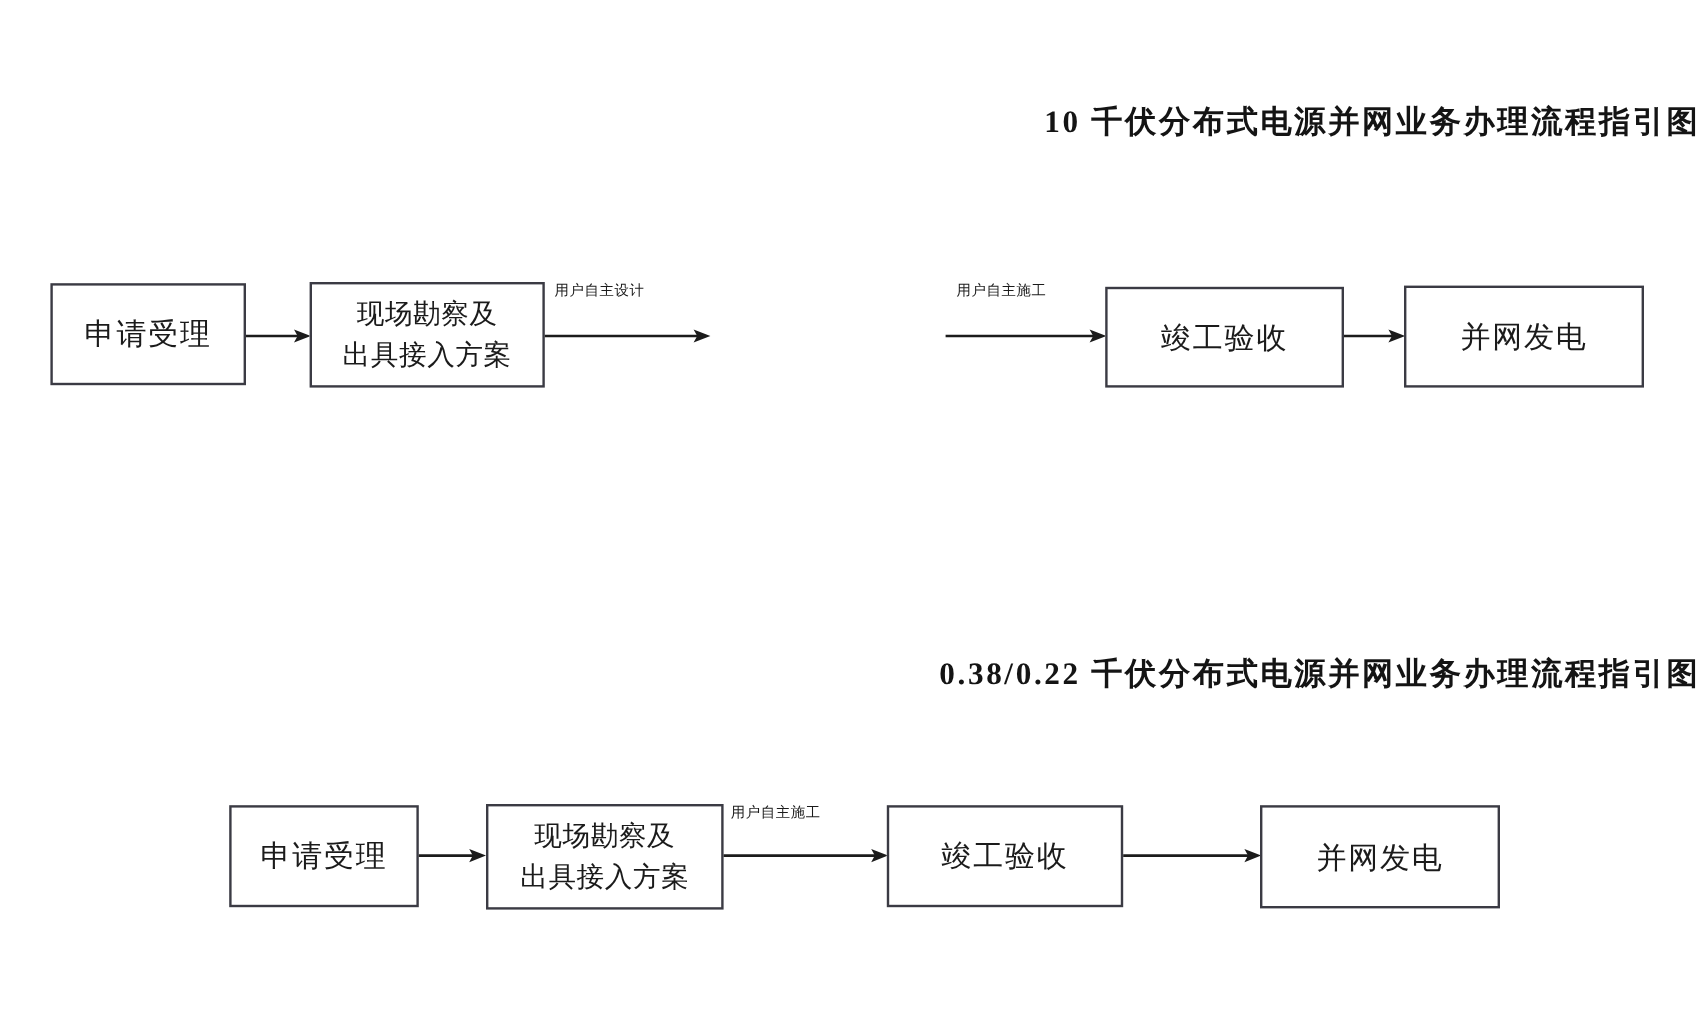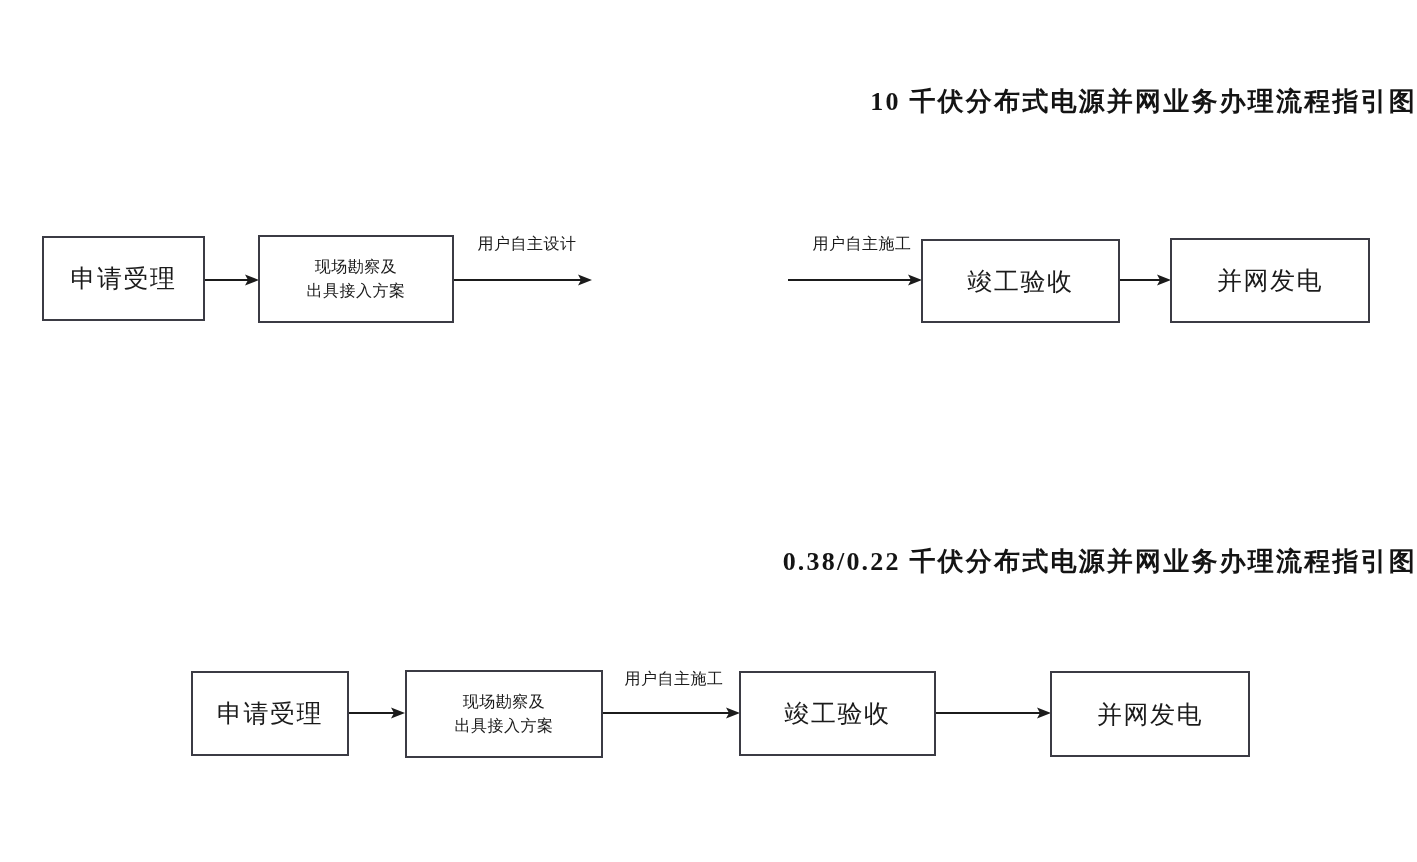--- a/index.html
+++ b/index.html
@@ -51,42 +51,42 @@
   .flow-box .line {
     display: block;
     white-space: nowrap;
   }
   .flow-box.single {
     font-size: 25px;
     letter-spacing: 1.5px;
     align-items: center;
   }
   .flow-box.double {
-    font-size: 16px;
+    font-size: 23px;
     letter-spacing: 0.5px;
     line-height: 1.5;
   }
 
   
   .connector {
     position: absolute;
     height: 20px;
     display: block;
   }
   .connector svg { display: block; overflow: visible; }
 
   
   .edge-label {
     position: absolute;
     font-family: "Liberation Sans", "DejaVu Sans", sans-serif;
-    font-size: 16px;
+    font-size: 12px;
     letter-spacing: 0.5px;
     color: #1b1b1b;
     white-space: nowrap;
-    text-align: center;
+    text-align: left;
   }
 </style>
 </head>
 <body>
 
 <div class="page">
 
   <div class="chart-title" id="title-1">10 千伏分布式电源并网业务办理流程指引图</div>
 
   <div class="flow-box single" style="left:42px; top:236px; width:163px; height:85px;">

